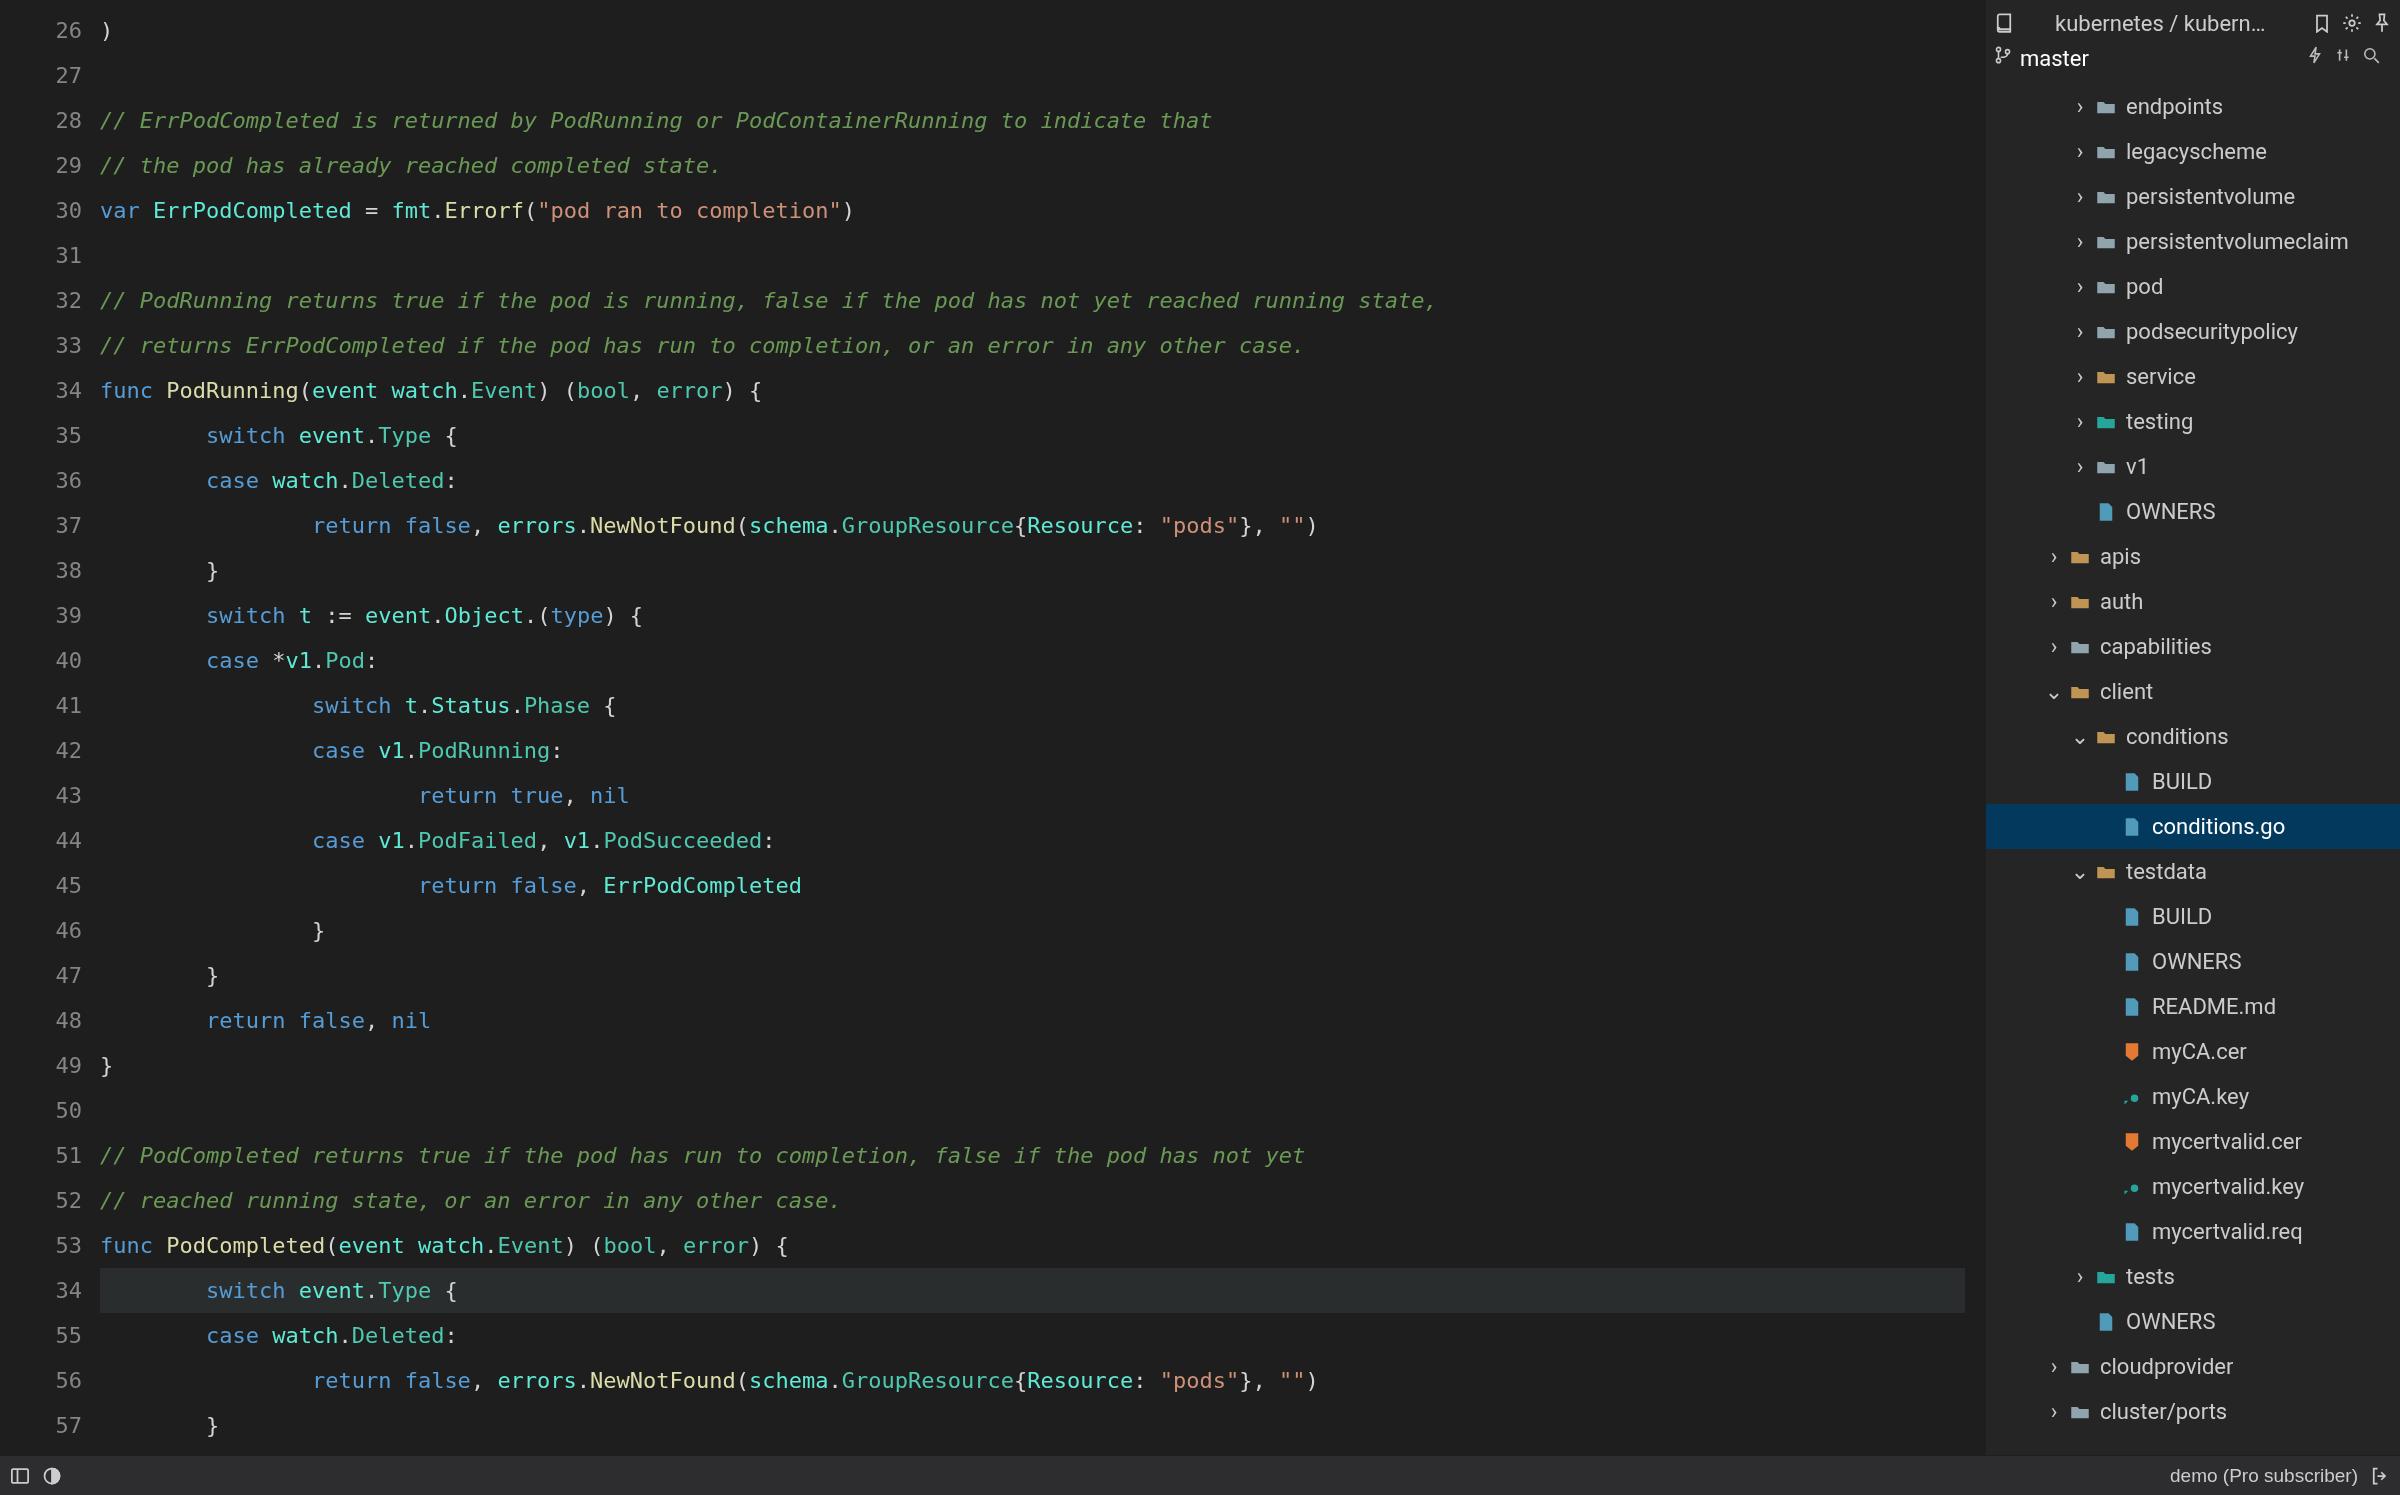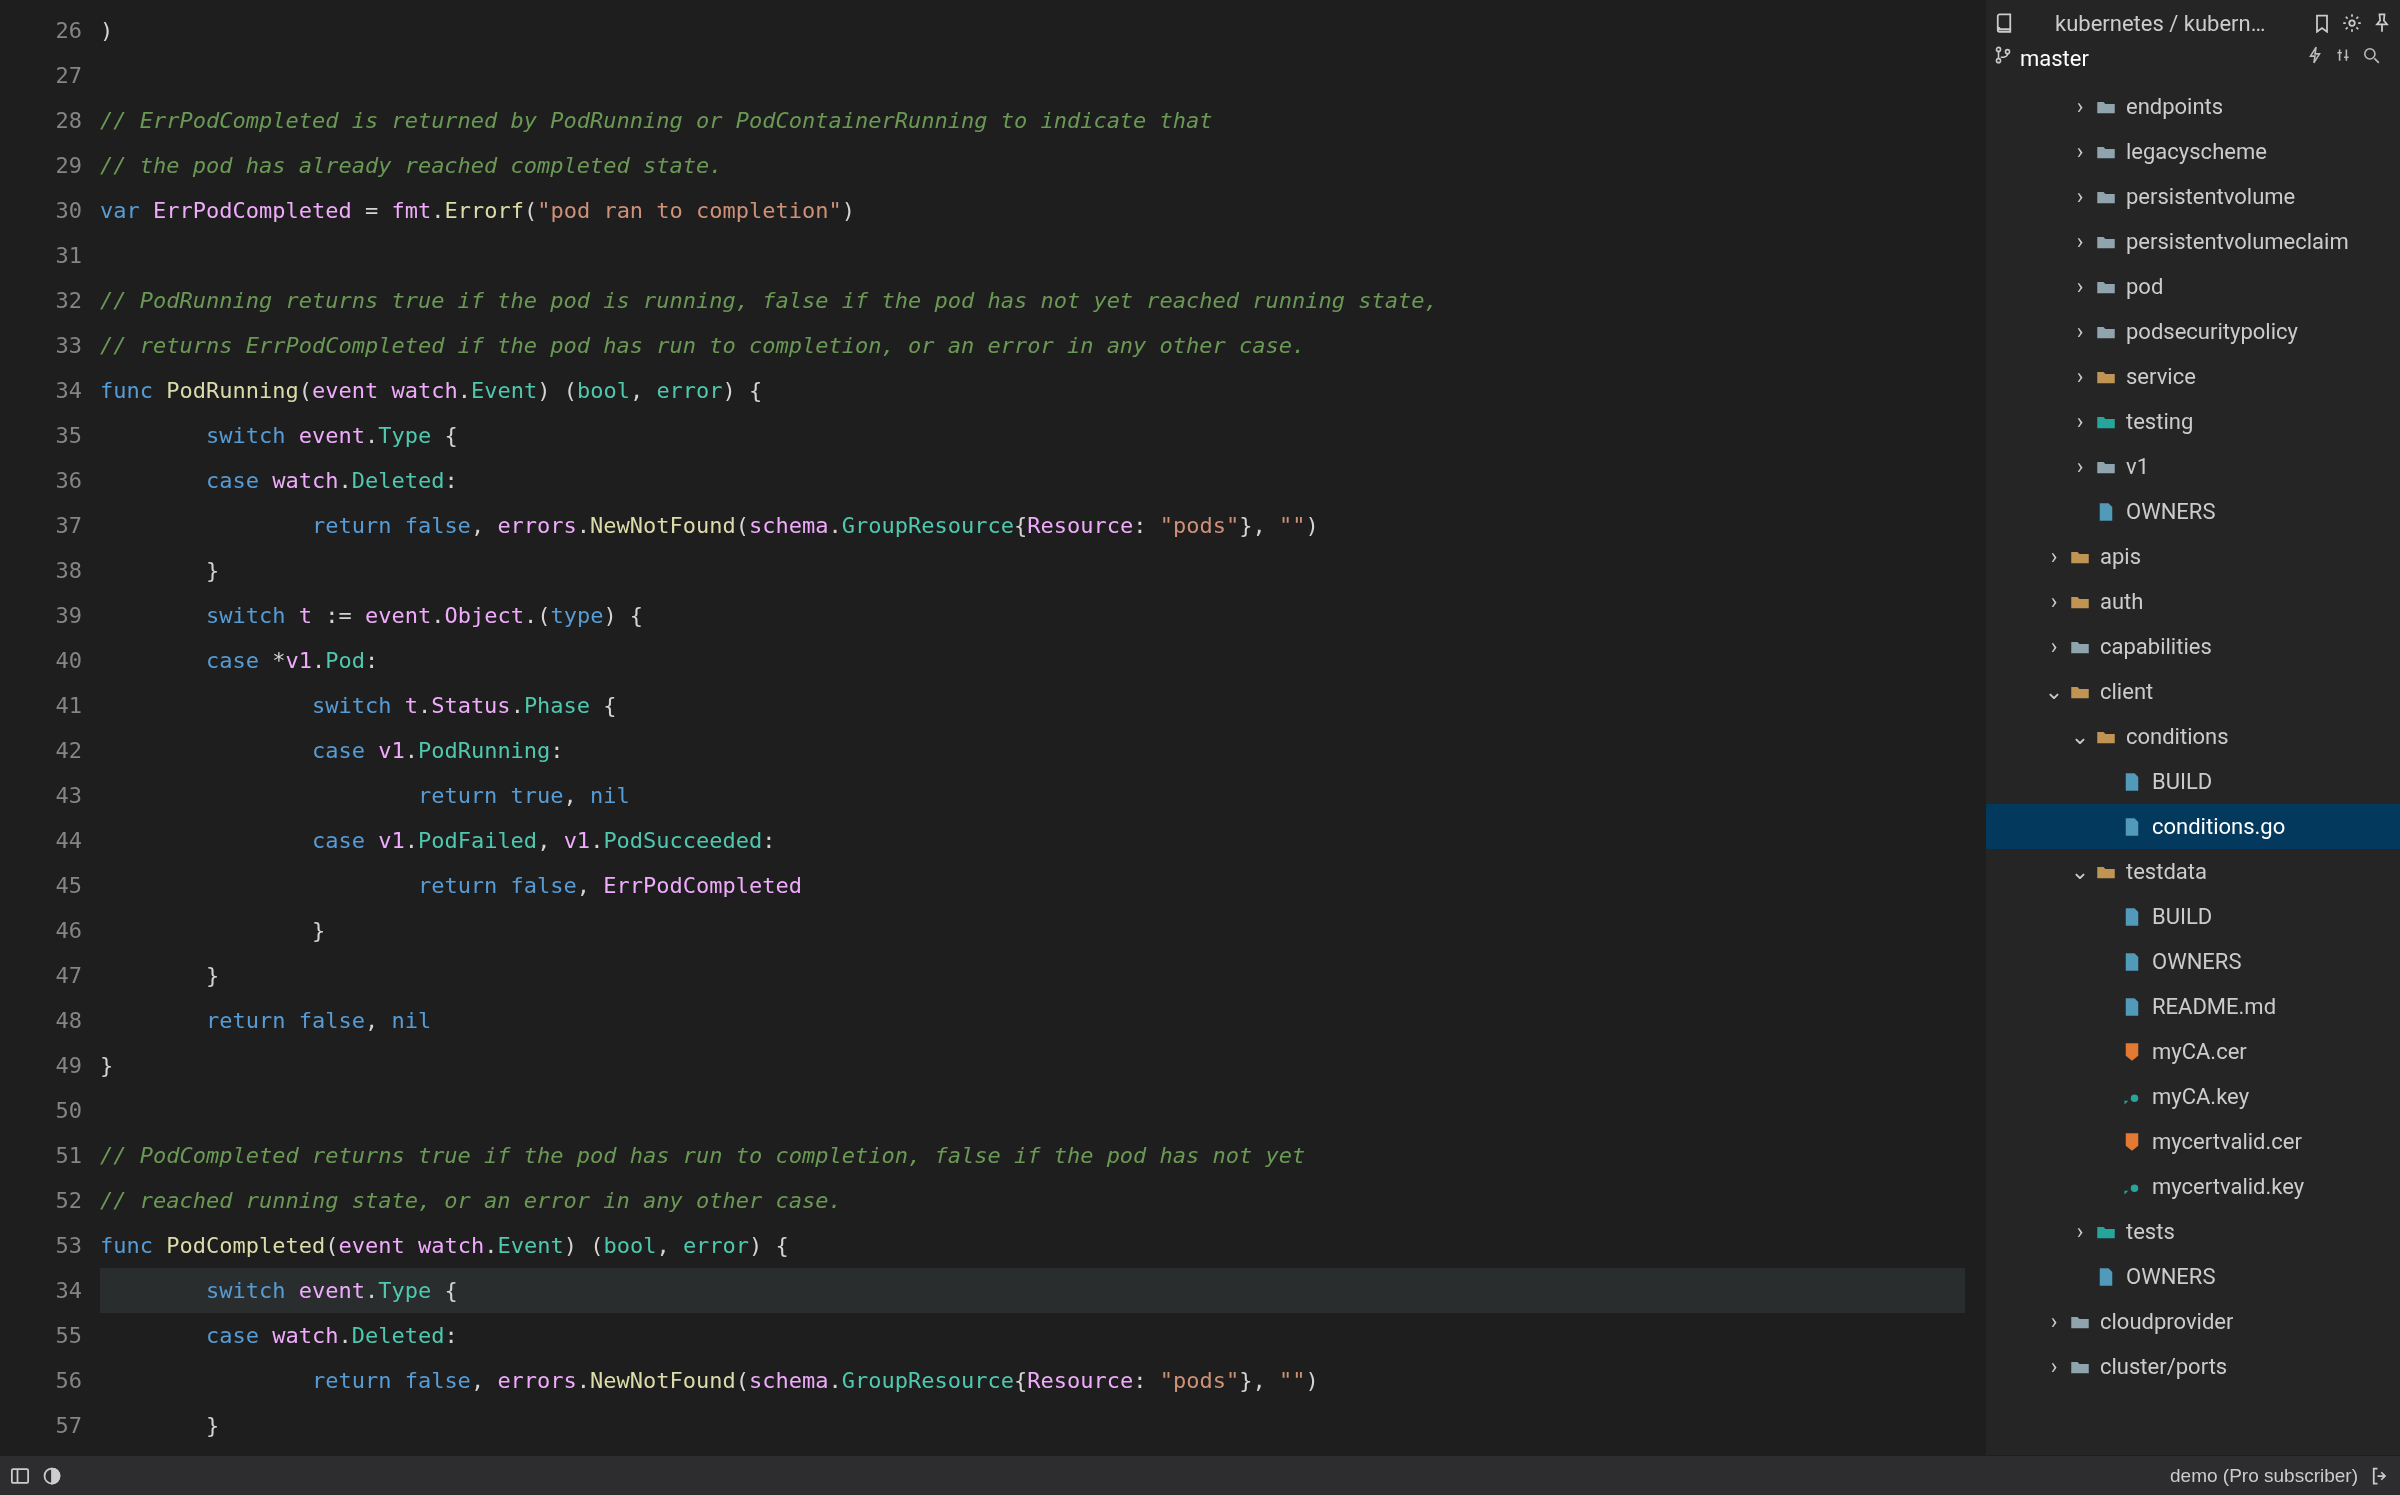--- a/index.html
+++ b/index.html
@@ -48,21 +48,21 @@
     width: 20px;
     background: #1e1e1e;
   }
 
   
   .c  { color: #6a9955; font-style: italic; }  
   .k  { color: #569cd6; }  
   .t  { color: #4ec9b0; }  
   .fn { color: #dcdcaa; }  
   .s  { color: #ce9178; }  
-  .v  { color: #f0abfc; }  
+  .v  { color: #5eead4; }  
   .p  { color: #d4d4d4; }
   .lt { color: #569cd6; }  
 
   
   .sidebar {
     width: 415px;
     background: #252526;
     border-left: 1px solid #1e1e1e;
     display: flex;
     flex-direction: column;
@@ -491,20 +491,30 @@
           <span class="indent" style="width: 104px;"></span>
           <span class="tw"></span>
           <span class="ic ic-key">
             <svg width="20" height="20" viewBox="0 0 16 16" fill="currentColor">
               <path d="M10 6a3 3 0 11-3 3l-5 5v-3h3l2-2a3 3 0 013-3z"></path>
             </svg>
           </span>
           <span class="lbl">mycertvalid.key</span>
         </div>
         <div class="row">
+          <span class="indent" style="width: 104px;"></span>
+          <span class="tw"></span>
+          <span class="ic ic-file">
+            <svg width="20" height="20" viewBox="0 0 16 16" fill="currentColor">
+              <path d="M3 1h7l3 3v11H3z"></path>
+            </svg>
+          </span>
+          <span class="lbl">mycertvalid.req</span>
+        </div>
+        <div class="row">
           <span class="indent" style="width: 78px;"></span>
           <span class="tw">›</span>
           <span class="ic ic-folder-c">
             <svg width="20" height="20" viewBox="0 0 16 16" fill="currentColor">
               <path d="M1 4h5l1.5 1.5H15V13H1z"></path>
             </svg>
           </span>
           <span class="lbl">tests</span>
         </div>
         <div class="row">

